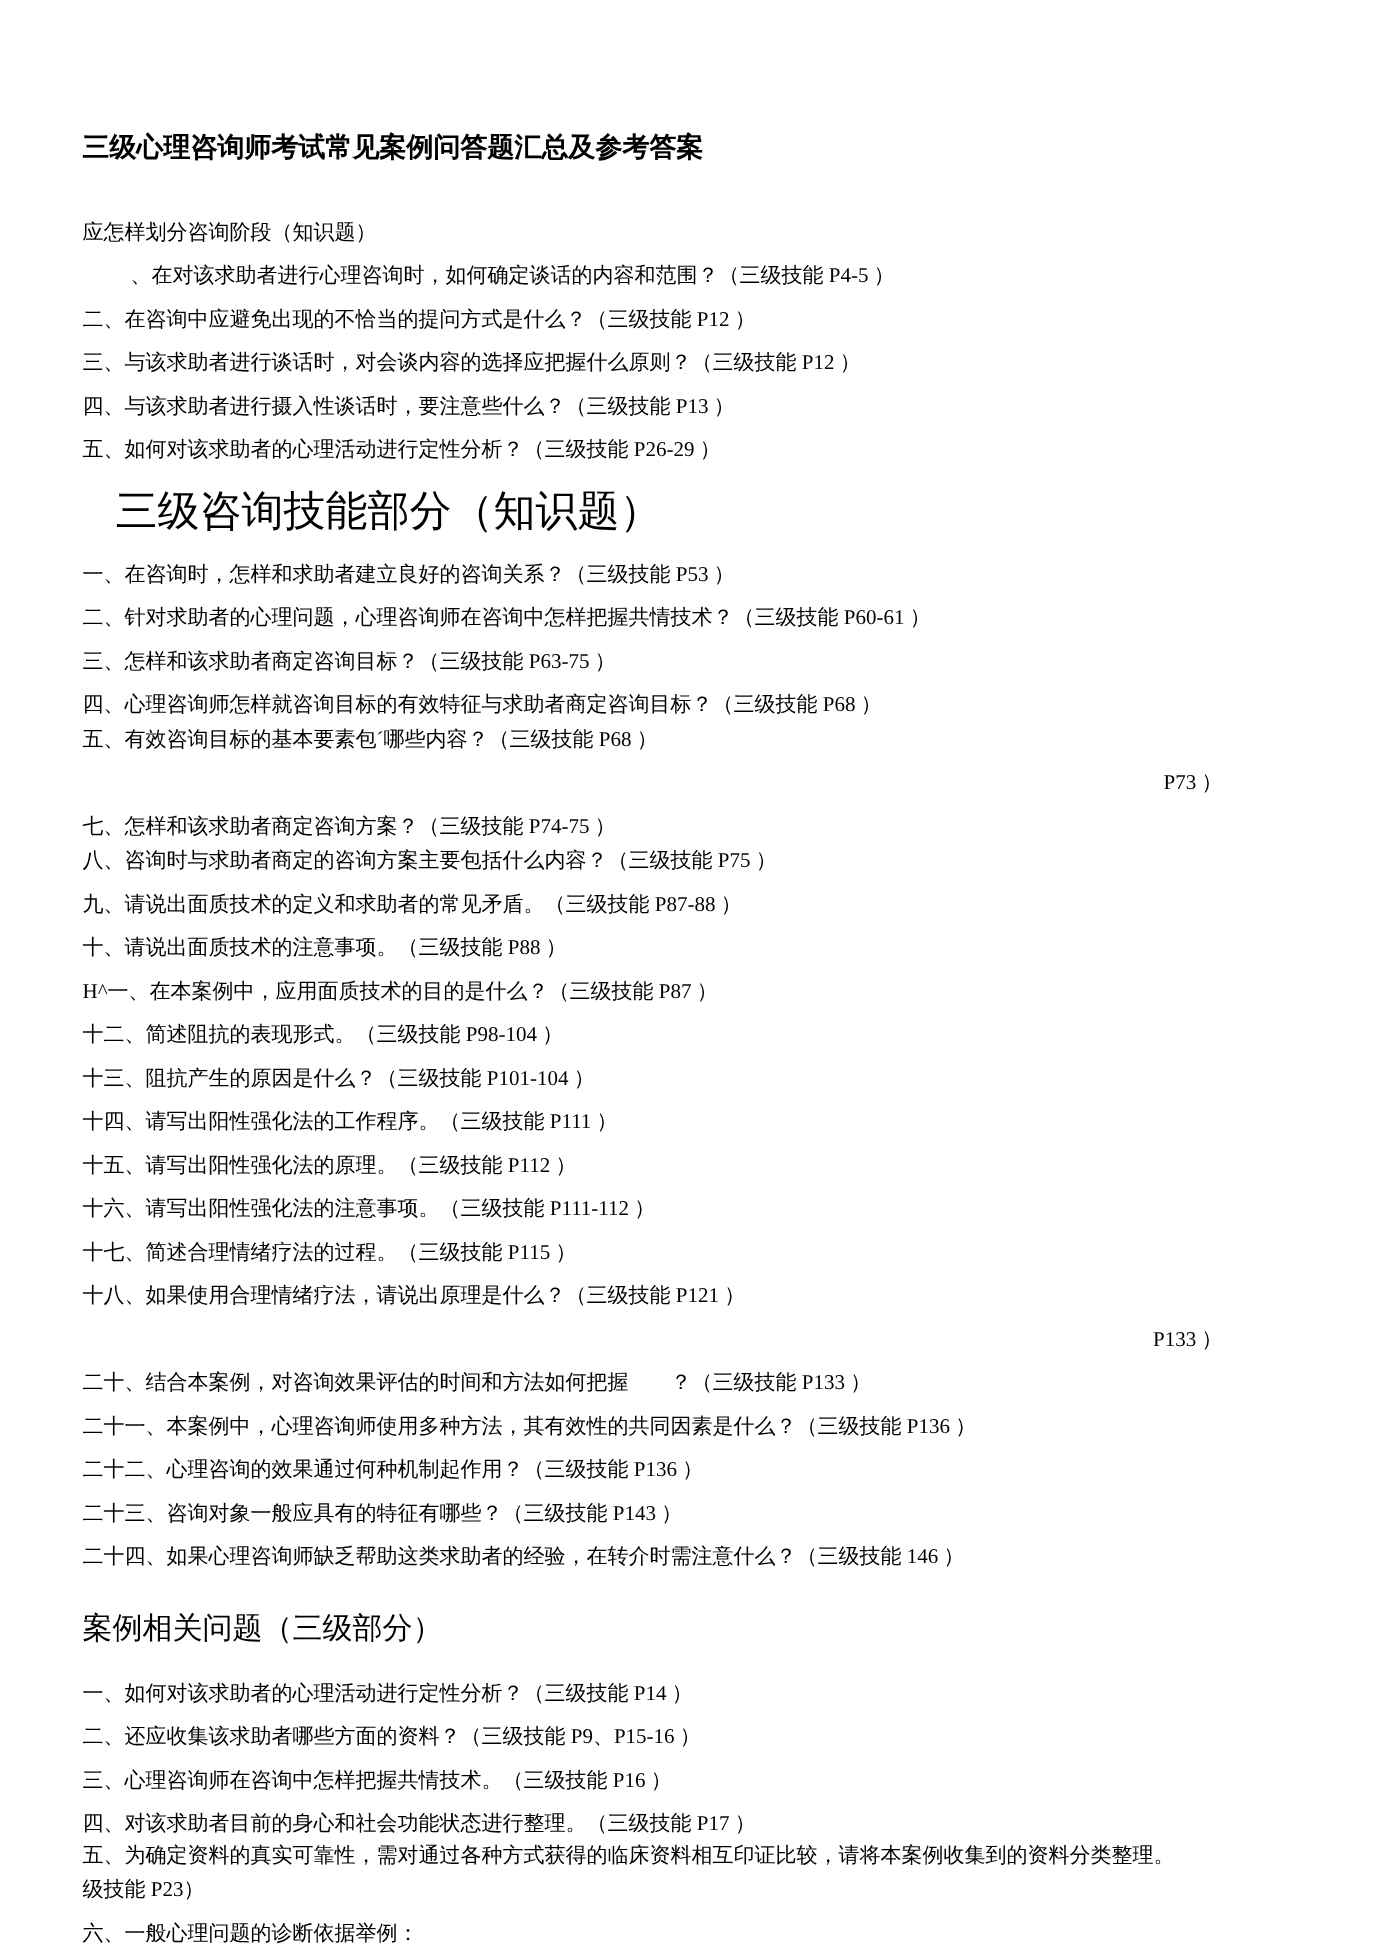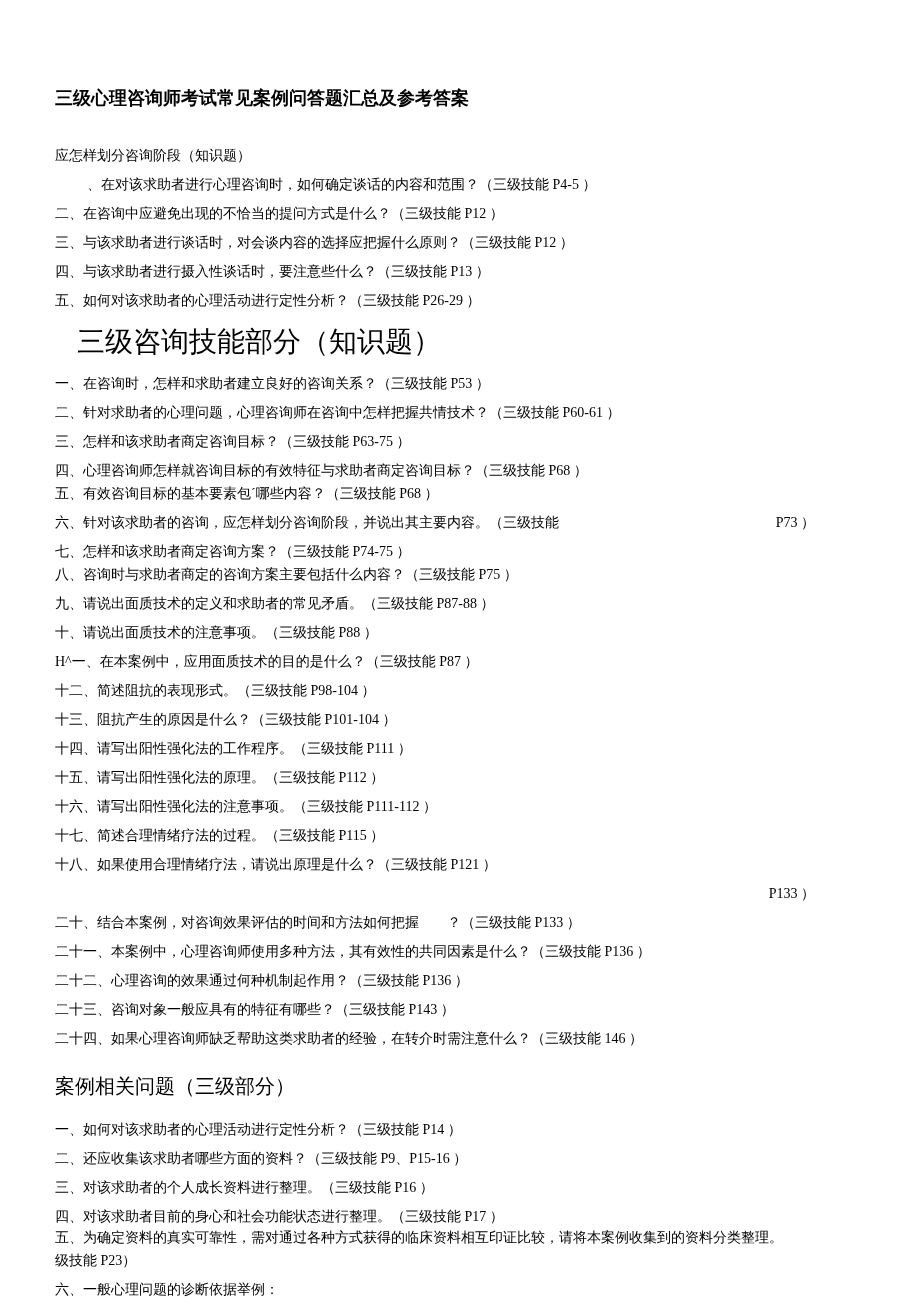--- a/index.html
+++ b/index.html
@@ -73,21 +73,20 @@
 
 <div class="big-heading">三级咨询技能部分（知识题）</div>
 
 <div class="item">一、在咨询时，怎样和求助者建立良好的咨询关系？（三级技能 P53 ）</div>
 <div class="item">二、针对求助者的心理问题，心理咨询师在咨询中怎样把握共情技术？（三级技能 P60-61 ）</div>
 <div class="item">三、怎样和该求助者商定咨询目标？（三级技能 P63-75 ）</div>
 <div class="item tight">四、心理咨询师怎样就咨询目标的有效特征与求助者商定咨询目标？（三级技能 P68 ）</div>
 <div class="item">五、有效咨询目标的基本要素包´哪些内容？（三级技能 P68 ）</div>
 
 <div class="item with-right">
-  <span class="item-text">六、针对该求助者的咨询，应怎样划分咨询阶段，并说出其主要内容。（三级技能</span>
   <span class="right-page">P73 ）</span>
 </div>
 
 <div class="item tight">七、怎样和该求助者商定咨询方案？（三级技能 P74-75 ）</div>
 <div class="item">八、咨询时与求助者商定的咨询方案主要包括什么内容？（三级技能 P75 ）</div>
 <div class="item">九、请说出面质技术的定义和求助者的常见矛盾。（三级技能 P87-88 ）</div>
 <div class="item">十、请说出面质技术的注意事项。（三级技能 P88 ）</div>
 <div class="item">H^一、在本案例中，应用面质技术的目的是什么？（三级技能 P87 ）</div>
 <div class="item">十二、简述阻抗的表现形式。（三级技能 P98-104 ）</div>
 <div class="item">十三、阻抗产生的原因是什么？（三级技能 P101-104 ）</div>
@@ -104,17 +103,17 @@
 <div class="item">二十、结合本案例，对咨询效果评估的时间和方法如何把握　　？（三级技能 P133 ）</div>
 <div class="item">二十一、本案例中，心理咨询师使用多种方法，其有效性的共同因素是什么？（三级技能 P136 ）</div>
 <div class="item">二十二、心理咨询的效果通过何种机制起作用？（三级技能 P136 ）</div>
 <div class="item">二十三、咨询对象一般应具有的特征有哪些？（三级技能 P143 ）</div>
 <div class="item">二十四、如果心理咨询师缺乏帮助这类求助者的经验，在转介时需注意什么？（三级技能 146 ）</div>
 
 <div class="case-heading">案例相关问题（三级部分）</div>
 
 <div class="item">一、如何对该求助者的心理活动进行定性分析？（三级技能 P14 ）</div>
 <div class="item">二、还应收集该求助者哪些方面的资料？（三级技能 P9、P15-16 ）</div>
-<div class="item">三、对该求助者的个人成长资料进行整理。（三级技能 P16 ）</div>
+<div class="item">三、心理咨询师在咨询中怎样把握共情技术。（三级技能 P16 ）</div>
 <div class="item tight">四、对该求助者目前的身心和社会功能状态进行整理。（三级技能 P17 ）</div>
 <div class="item tight pair-spacer">五、为确定资料的真实可靠性，需对通过各种方式获得的临床资料相互印证比较，请将本案例收集到的资料分类整理。</div>
 <div class="item">级技能 P23）</div>
 <div class="item">六、一般心理问题的诊断依据举例：</div>
 
 </body></html>

